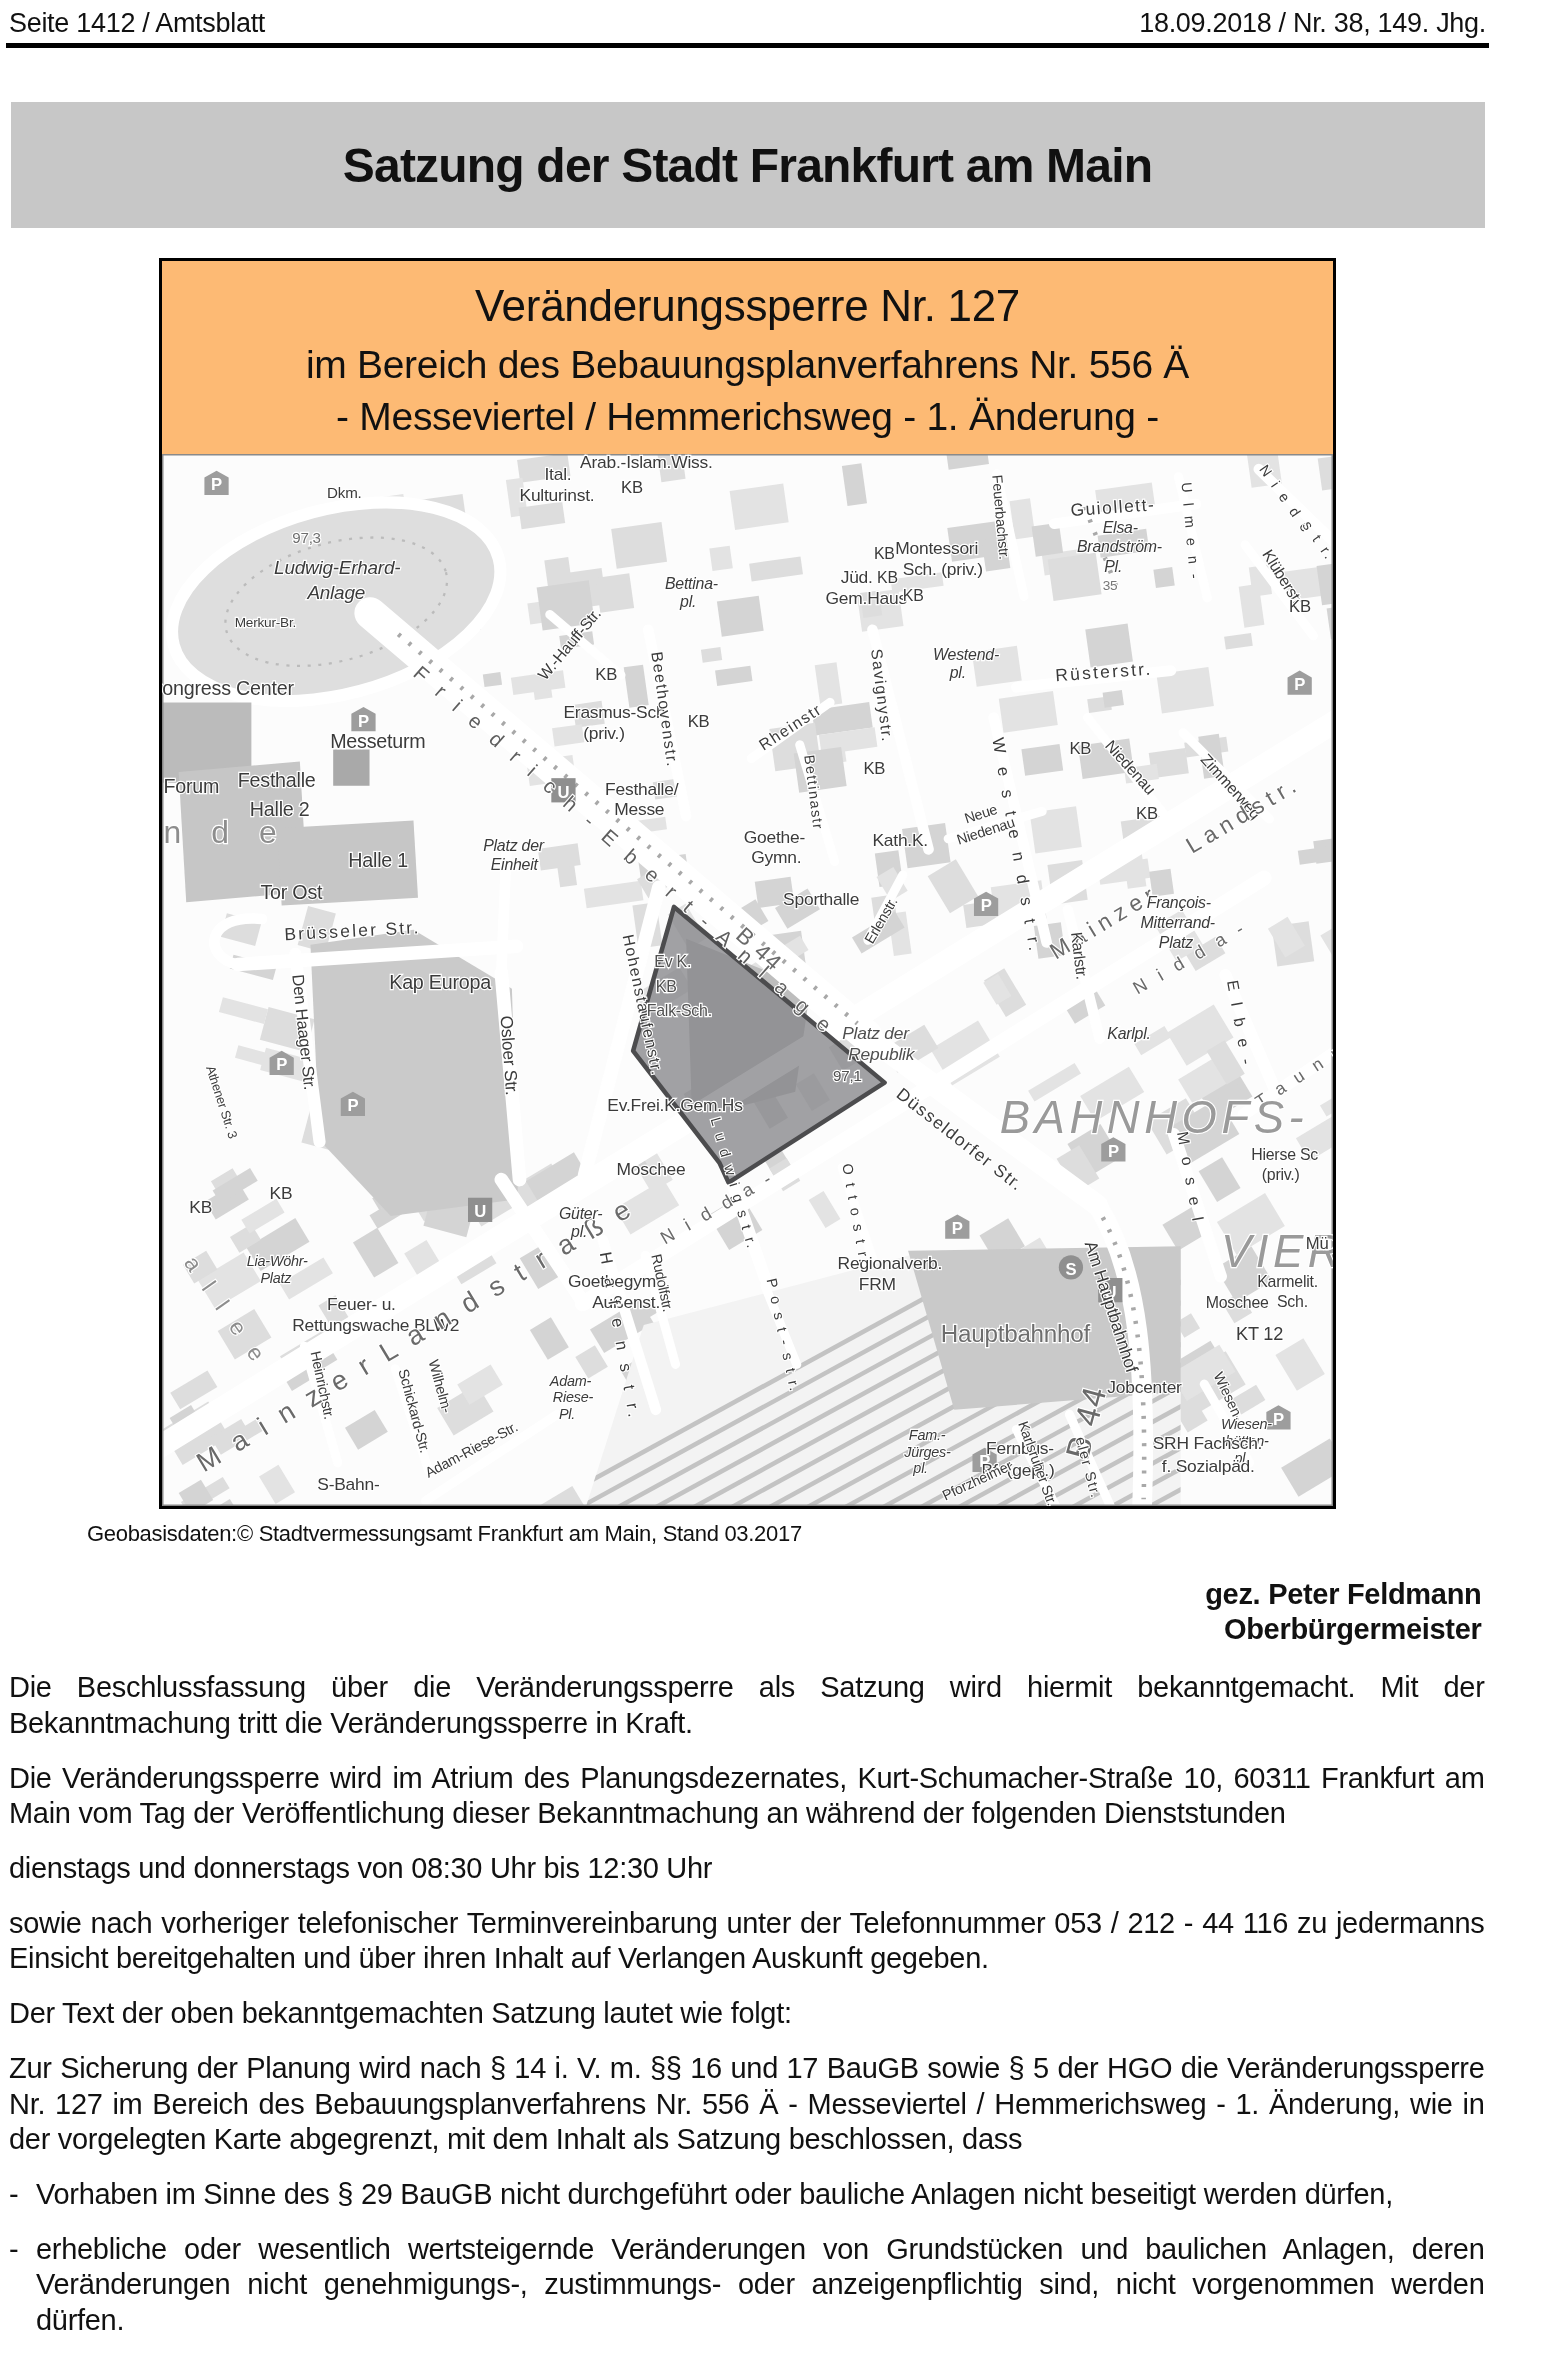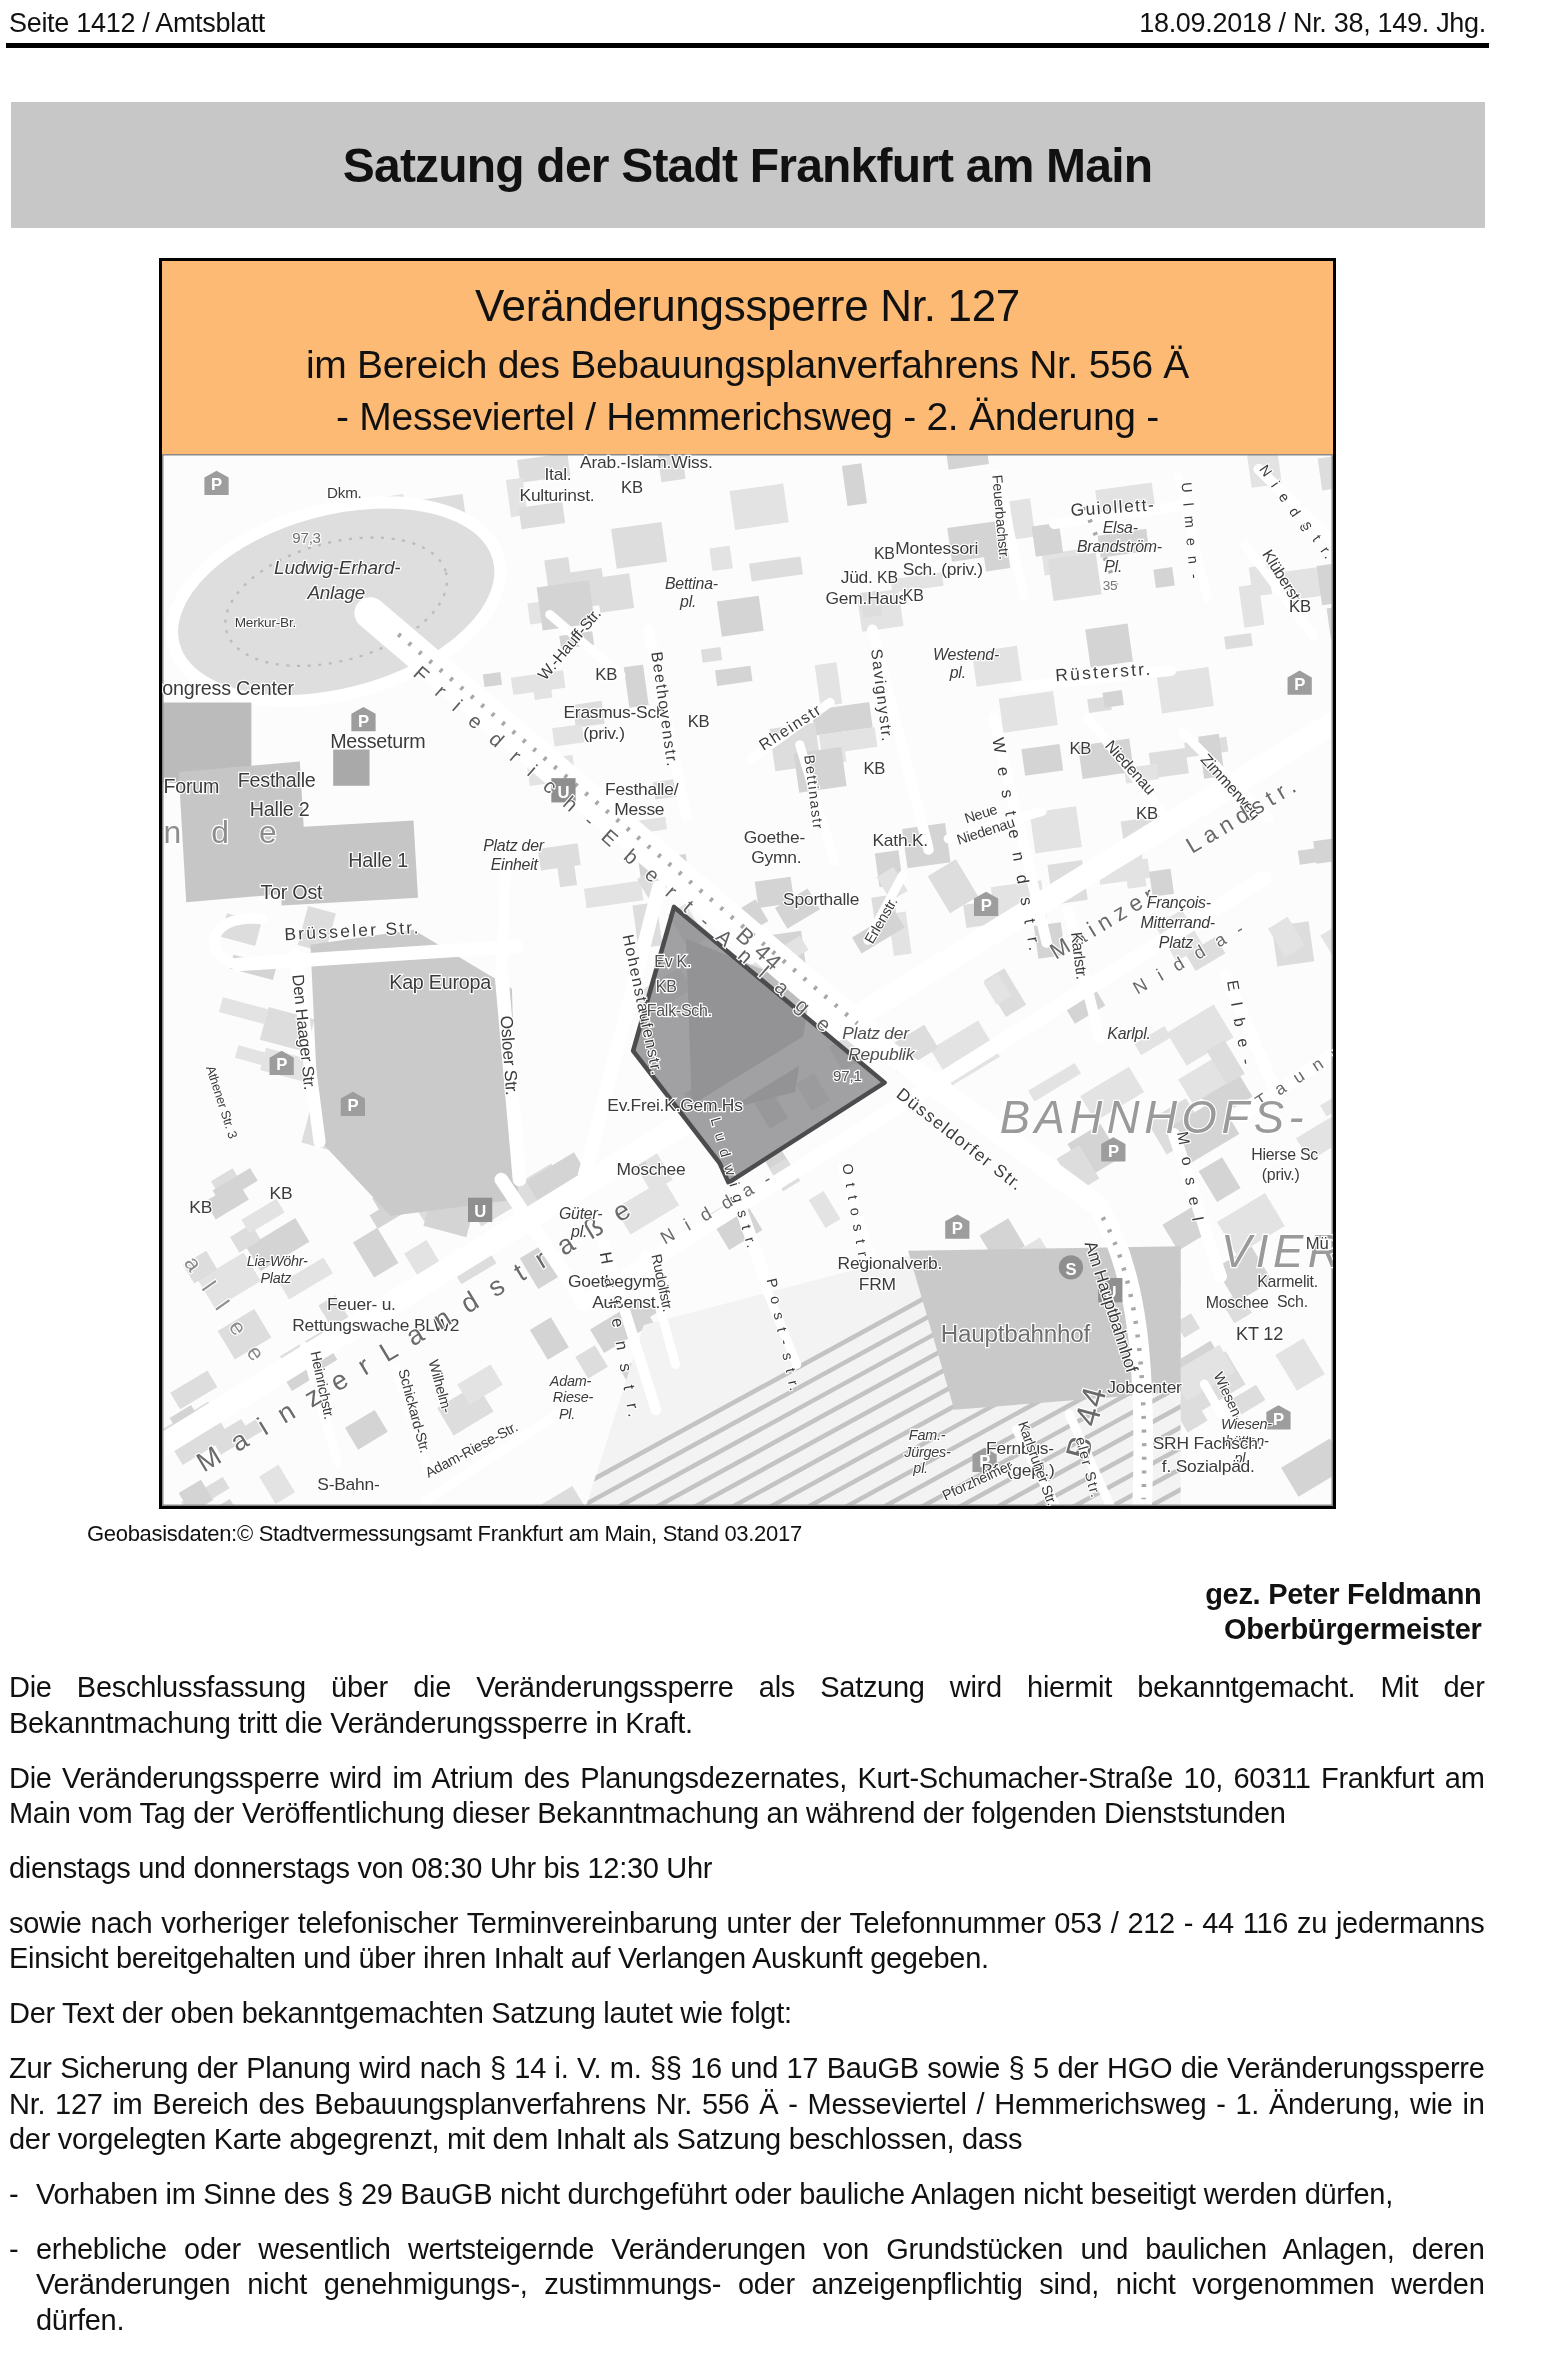--- a/index.html
+++ b/index.html
@@ -37,21 +37,21 @@
   <div class="rule"></div>
 
   <div class="banner">
     <h1>Satzung der Stadt Frankfurt am Main</h1>
   </div>
 
   <div class="map-box">
     <div class="map-title">
       <div class="l1">Veränderungssperre Nr. 127</div>
       <div class="l2">im Bereich des Bebauungsplanverfahrens Nr. 556 Ä</div>
-      <div class="l3">- Messeviertel / Hemmerichsweg - 2. Änderung -</div>
+      <div class="l3">- Messeviertel / Hemmerichsweg - 1. Änderung -</div>
     </div>
     <svg id="map-svg" class="map-img" viewBox="0 0 1546 1389" preserveAspectRatio="none">
         <rect x="0" y="0" width="1546" height="1389" fill="#fcfcfc"></rect>
         <g>
           <rect x="1104.7152727795765" y="323.0803179740906" width="72.32168686389923" height="45.34605383872986" fill="#e3e3e3" transform="rotate(-8 1104.7152727795765 323.0803179740906)"></rect>
           <rect x="1221.4824664592743" y="323.93665075302124" width="30.350287079811096" height="18.0605908036232" fill="#dddddd" transform="rotate(-8 1221.4824664592743 323.93665075302124)"></rect>
           <rect x="783.2263442873955" y="638.0417013168335" width="61.07217621803284" height="44.19803190231323" fill="#d4d4d4" transform="rotate(-8 783.2263442873955 638.0417013168335)"></rect>
           <rect x="749.398934841156" y="49.017558097839355" width="71.47022721171379" height="51.6926109790802" fill="#e3e3e3" transform="rotate(-8 749.398934841156 49.017558097839355)"></rect>
           <rect x="961.8211328983307" y="165.5781865119934" width="68.28682315349579" height="17.91053605079651" fill="#e3e3e3" transform="rotate(-8 961.8211328983307 165.5781865119934)"></rect>
           <rect x="1519.86159324646" y="511.3083839416504" width="28.32734775543213" height="30.154918015003204" fill="#d4d4d4" transform="rotate(-8 1519.86159324646 511.3083839416504)"></rect>

